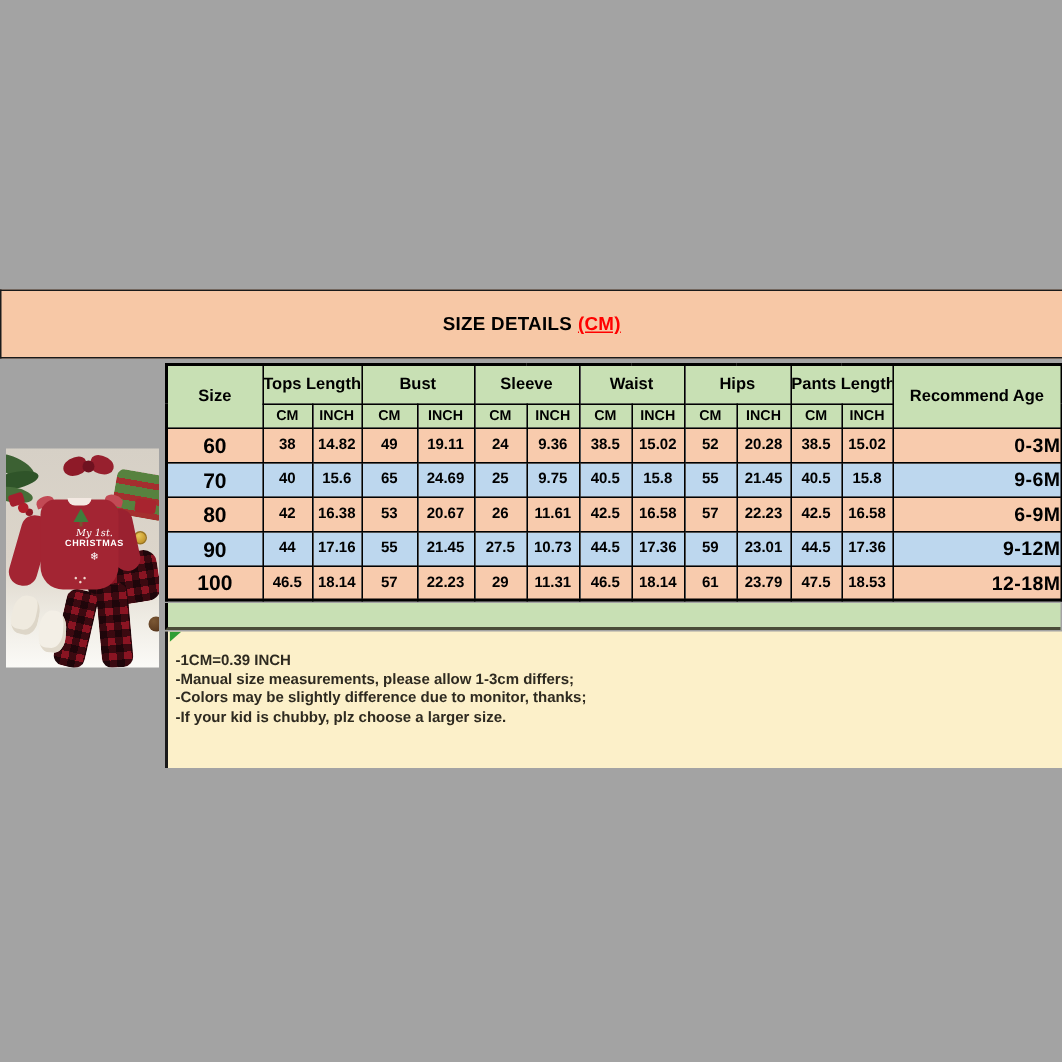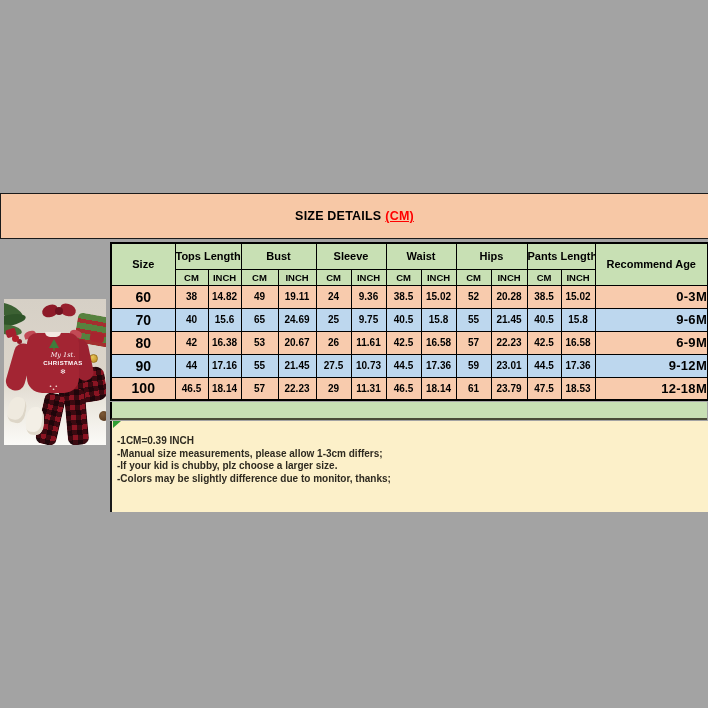--- a/index.html
+++ b/index.html
@@ -279,17 +279,17 @@
         </tr>
       </tbody>
   </table>
 
   <div class="strip"></div>
 
   <div class="notes">
     <div class="corner-flag"></div>
     <div class="note-line">-1CM=0.39 INCH</div>
     <div class="note-line">-Manual size measurements, please allow 1-3cm differs;</div>
+    <div class="note-line">-Colors may be slightly difference due to monitor, thanks;</div>
     <div class="note-line">-If your kid is chubby, plz choose a larger size.</div>
-    <div class="note-line">-Colors may be slightly difference due to monitor, thanks;</div>
   </div>
 
 </div>
 
 </body></html>

